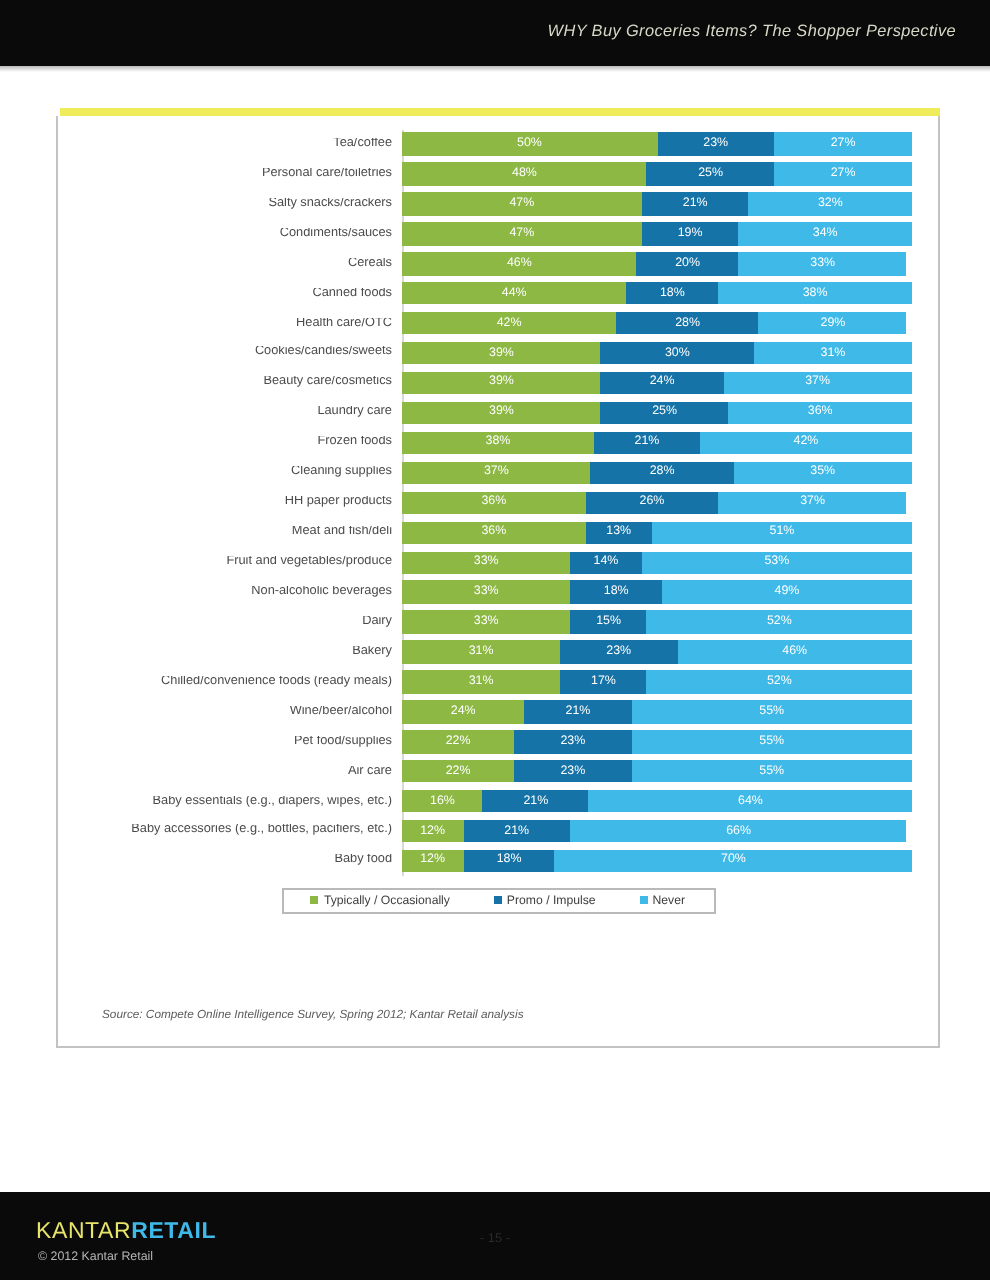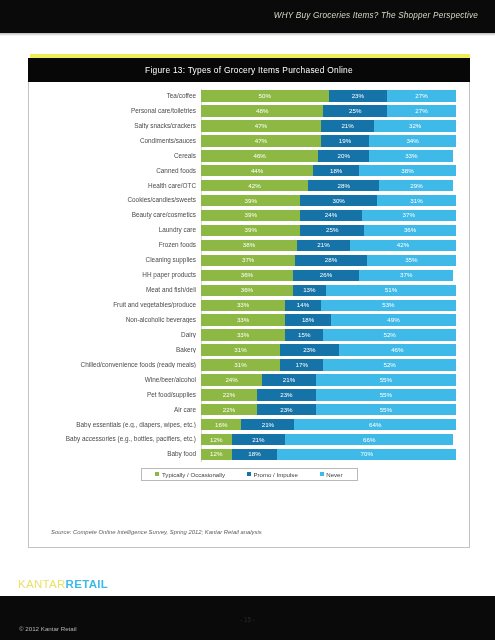--- a/index.html
+++ b/index.html
@@ -165,21 +165,21 @@
 
   
   #footer-band {
     position: absolute;
     left: 0; top: 596px;
     width: 495px; height: 44px;
     background: #0a0a0a;
   }
   #footer-logo {
     position: absolute;
-    left: 18px; top: 578px;
+    left: 18px; top: 610px;
     font-size: 11.5px;
     font-weight: bold;
     letter-spacing: 0.3px;
     white-space: nowrap;
   }
   #footer-logo .kantar { color: #e6e46a; font-weight: normal; }
   #footer-logo .retail { color: #3fb9e8; font-weight: bold; }
   #footer-copy {
     position: absolute;
     left: 19px; top: 625px;
@@ -201,23 +201,20 @@
 
 <div id="top-band">
   <div id="top-band-title">WHY Buy Groceries Items? The Shopper Perspective</div>
 </div>
 <div id="top-band-shadow"></div>
 
 <div id="page-body">
 
   <div id="figure-panel">
     <div id="figure-accent"></div>
-    <div id="figure-title-bar">
-      <span id="figure-title">Figure 13: Types of Grocery Items Purchased Online</span>
-    </div>
 
     <div id="figure-frame">
       <div id="chart">
         <div id="axis-line" style="height: 373px;"></div>
 
       <div class="row">
             <div class="row-label">Tea/coffee</div>
             <div class="row-bars">
               <div class="seg seg-a" style="width: 50%; background: rgb(140, 184, 67);">50%</div>
               <div class="seg seg-b" style="width: 23%; background: rgb(21, 115, 168);">23%</div>

